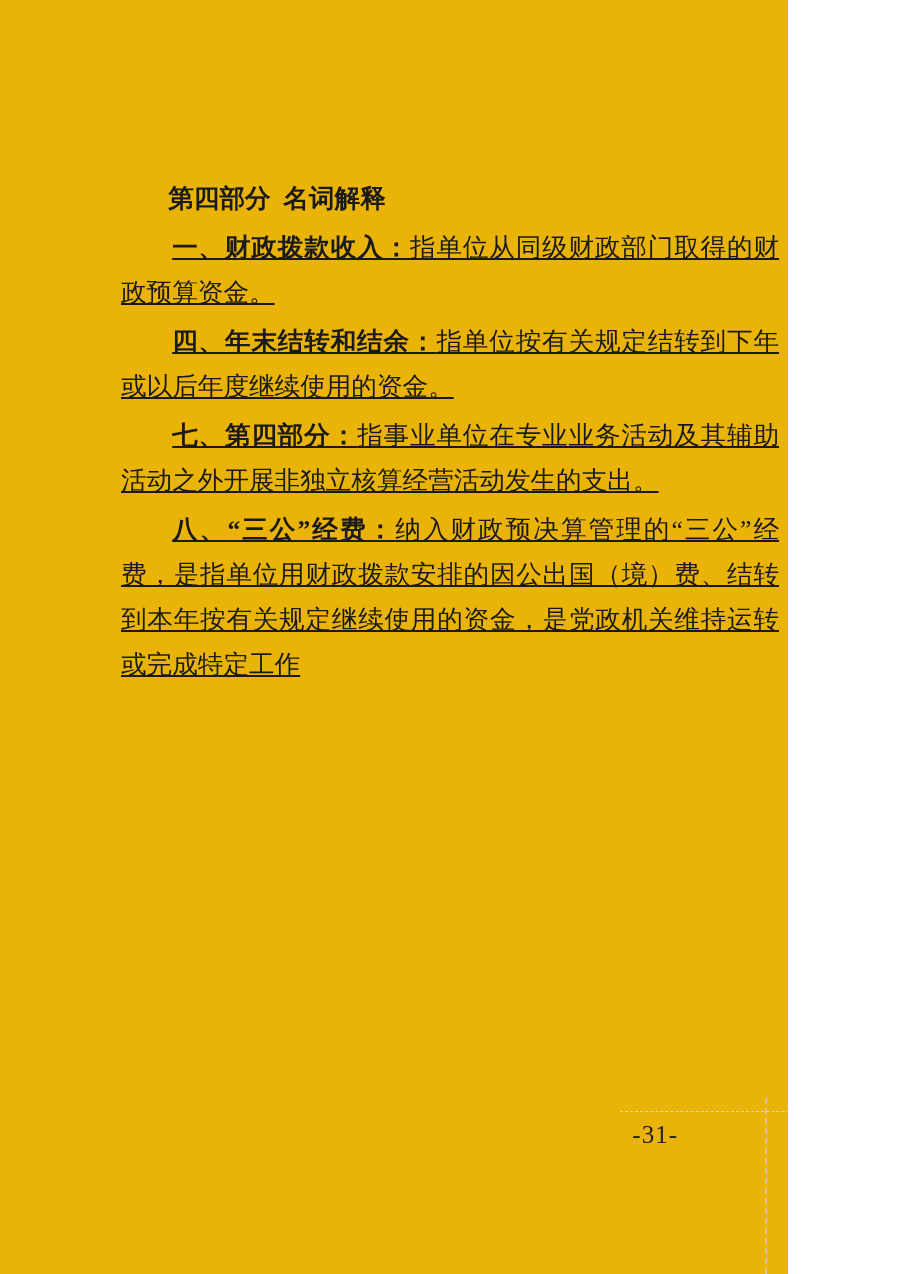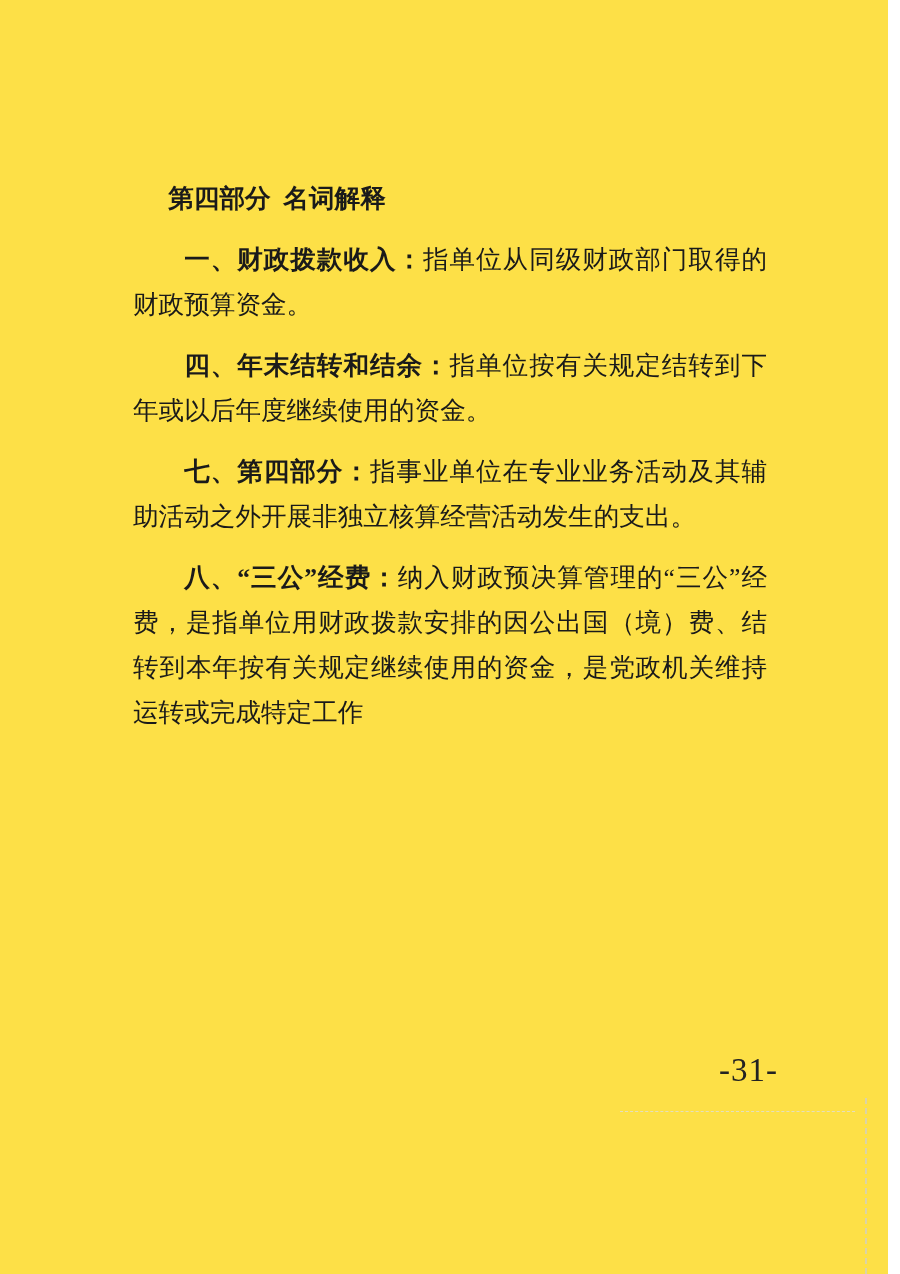--- a/index.html
+++ b/index.html
@@ -2,55 +2,56 @@
 <html lang="zh"><head>
 <meta charset="utf-8">
 <style>
   html, body {
     margin: 0;
     padding: 0;
     background: #ffffff;
   }
   .scan-page {
     position: relative;
-    width: 888px;
+    width: 788px;
     height: 1274px;
-    background: #fde047;
+    background: #eab308;
     overflow: hidden;
     color: #1a1a1a;
     font-family: "Liberation Serif", "DejaVu Serif", serif;
   }
   .content {
     position: absolute;
     left: 117px;
     top: 176px;
     width: 666px;
     font-size: 25.6px;
     line-height: 45px;
     letter-spacing: 0;
   }
   .section-heading {
     font-weight: bold;
     text-indent: 2em;
     white-space: pre;
   }
   .para {
-    margin: 16px;
+    margin: 4px;
     text-indent: 2em;
     text-align: justify;
     text-justify: inter-character;
+    text-decoration: underline;
   }
   .para .term {
     font-weight: bold;
   }
   .page-number {
     position: absolute;
-    top: 1055px;
+    top: 1120px;
     right: 110px;
-    font-size: 33px;
+    font-size: 25px;
     line-height: 30px;
     letter-spacing: 1px;
     font-family: "Liberation Serif", "DejaVu Serif", serif;
     color: #222222;
   }
   .edge-line {
     position: absolute;
     top: 1098px;
     right: 21px;
     height: 176px;

